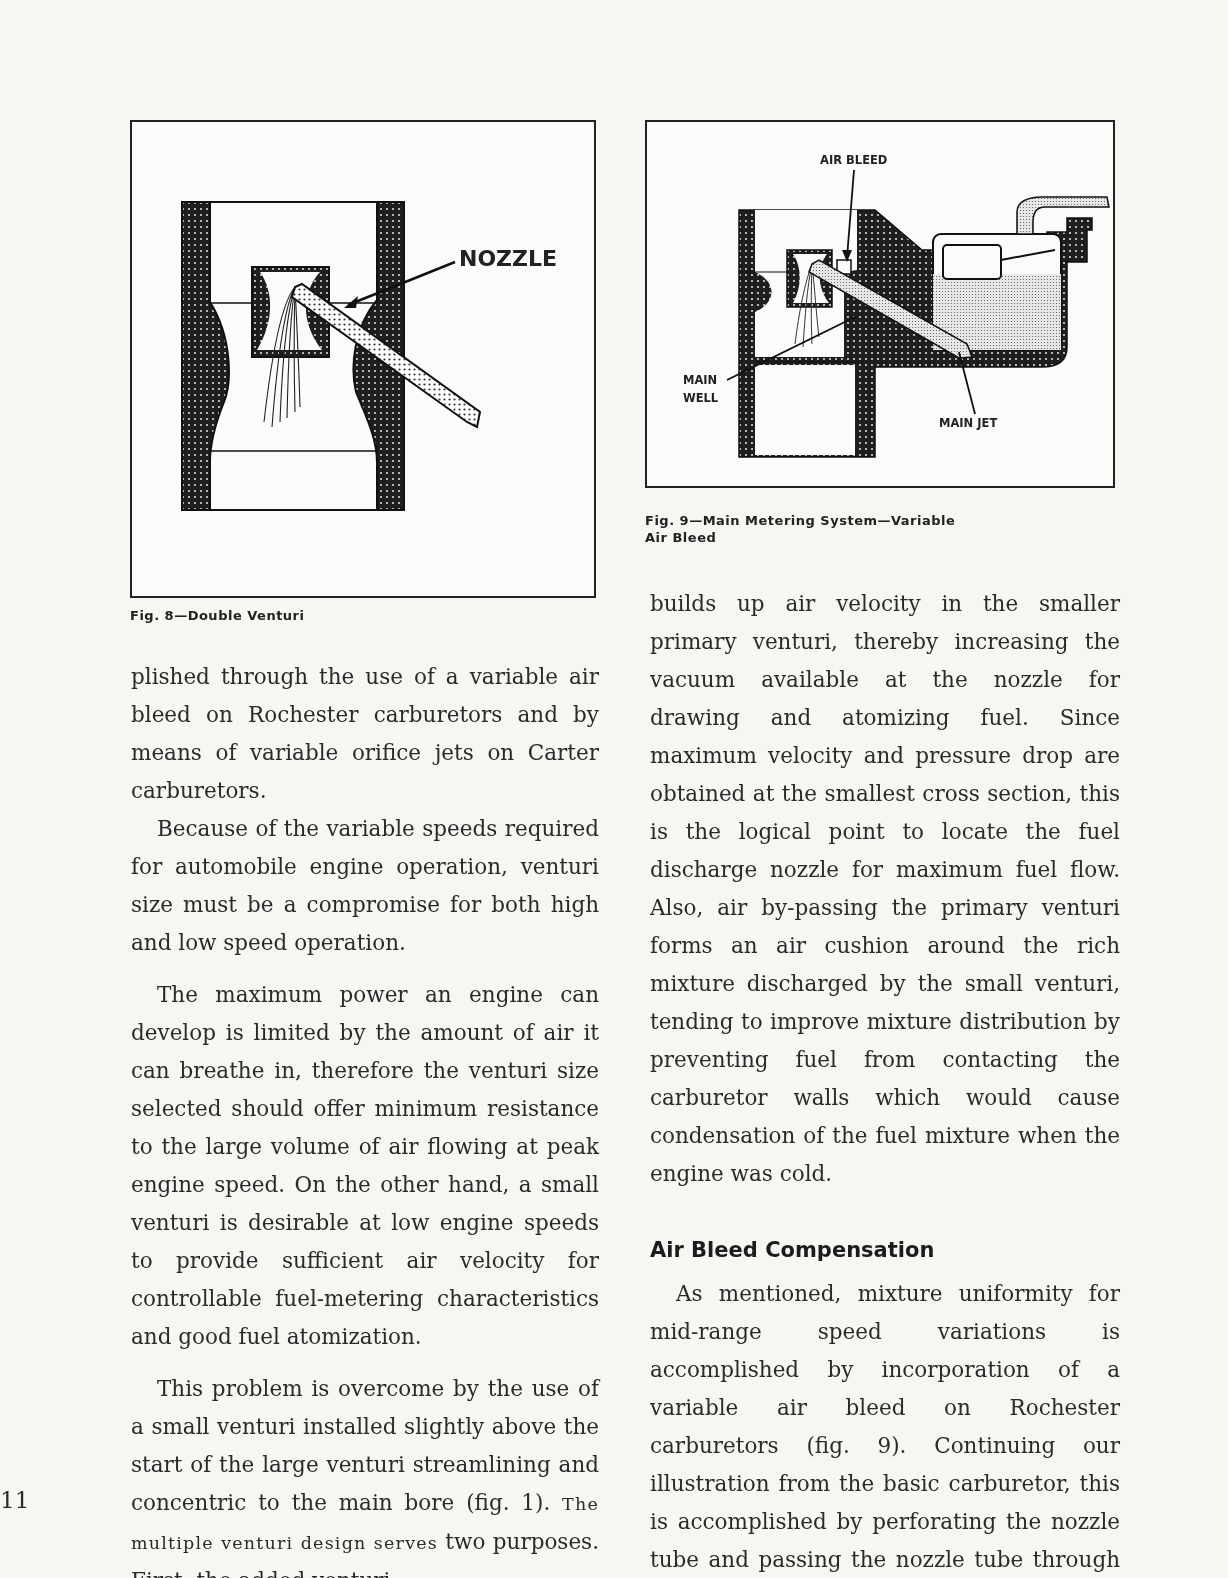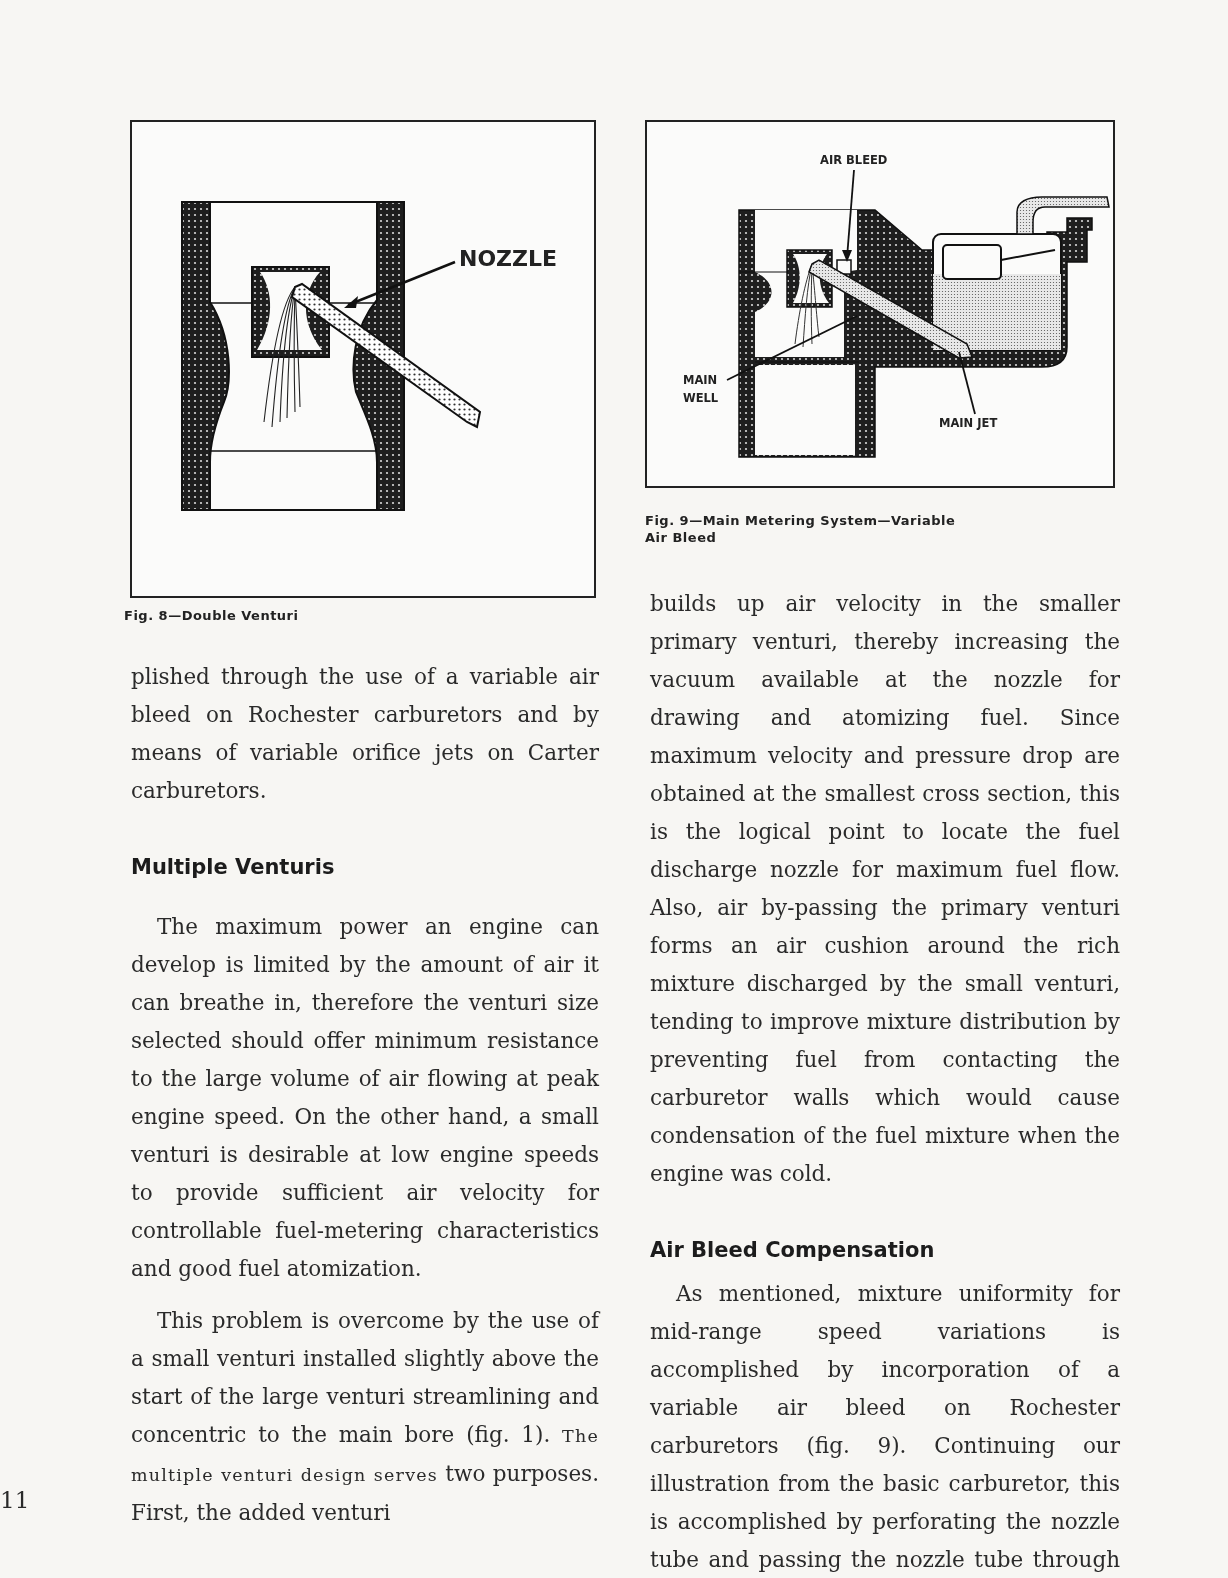--- a/index.html
+++ b/index.html
@@ -4,21 +4,21 @@
 <style>
   html, body { margin:0; padding:0; }
   body { width:1228px; height:1578px; background:#f7f6f3; position:relative; overflow:hidden;
          font-family:"DejaVu Serif", serif; color:#2a2a2a; }
   .fig { position:absolute; border:2px solid #222; background:#fbfbfa; box-sizing:border-box; }
   #fig8 { left:130px; top:120px; width:466px; height:478px; }
   #fig9 { left:645px; top:120px; width:470px; height:368px; }
   .fig svg { position:absolute; left:0; top:0; }
   .caption { position:absolute; font-family:"DejaVu Sans", sans-serif; font-weight:bold; font-size:13px;
              text-align:left; color:#222; letter-spacing:0.5px; line-height:17px; }
-  #cap8 { left:124px; top:607px; width:466px; }
+  #cap8 { left:130px; top:607px; width:466px; }
   #cap9 { left:645px; top:512px; width:470px; }
   .col { position:absolute; font-size:21.5px; line-height:38px; text-align:justify; }
   .col p { margin:0; text-indent:0; }
   .col p.ind { text-indent:26px; }
   #colL { left:131px; top:658px; width:468px; }
   #colR { left:650px; top:585px; width:470px; }
   .hd { font-family:"DejaVu Sans", sans-serif; font-weight:bold; font-size:21px; color:#1c1c1c; margin:0; }
   #h1 { margin-top:38px; margin-bottom:8px; }
   #h2 { margin-top:38px; margin-bottom:6px; }
   .gap { height:14px; }
@@ -117,21 +117,21 @@
     <text class="lbl" x="292" y="305" font-size="11.5">MAIN JET</text>
   </svg>
 </div>
 <div id="cap9" class="caption">
   <div>Fig. 9—Main Metering System—Variable</div>
   <div>Air Bleed</div>
 </div>
 
 <div id="colL" class="col">
   <p>plished through the use of a variable air bleed on Rochester carburetors and by means of variable orifice jets on Carter carburetors.</p>
-  <h2 id="h1" class="hd">Multiple Venturis</h2>
+  <p class="ind">Because of the variable speeds required for automobile engine operation, venturi size must be a compromise for both high and low speed operation.</p>
   <div class="gap"></div>
   <p class="ind">The maximum power an engine can develop is limited by the amount of air it can breathe in, therefore the venturi size selected should offer minimum resistance to the large volume of air flowing at peak engine speed. On the other hand, a small venturi is desirable at low engine speeds to provide sufficient air velocity for controllable fuel-metering characteristics and good fuel atomization.</p>
   <div class="gap"></div>
   <p class="ind"><span>This problem is overcome by the use of a small venturi installed slightly above the start of the large venturi streamlining and concentric to the main bore (fig. 1).</span><span class="small"> The multiple venturi design serves</span><span> two purposes. First, the added venturi</span></p>
 </div>
 
 <div id="colR" class="col">
   <p>builds up air velocity in the smaller primary venturi, thereby increasing the vacuum available at the nozzle for drawing and atomizing fuel. Since maximum velocity and pressure drop are obtained at the smallest cross section, this is the logical point to locate the fuel discharge nozzle for maximum fuel flow. Also, air by-passing the primary venturi forms an air cushion around the rich mixture discharged by the small venturi, tending to improve mixture distribution by preventing fuel from contacting the carburetor walls which would cause condensation of the fuel mixture when the engine was cold.</p>
   <h2 id="h2" class="hd">Air Bleed Compensation</h2>
   <p class="ind">As mentioned, mixture uniformity for mid-range speed variations is accomplished by incorporation of a variable air bleed on Rochester carburetors (fig. 9). Continuing our illustration from the basic carburetor, this is accomplished by perforating the nozzle tube and passing the nozzle tube through an added chamber open to atmosphere in the carburetor bore. Air supplied through a calibrated bleed hole in the carburetor throat enters the annular space between the main noz-</p>

